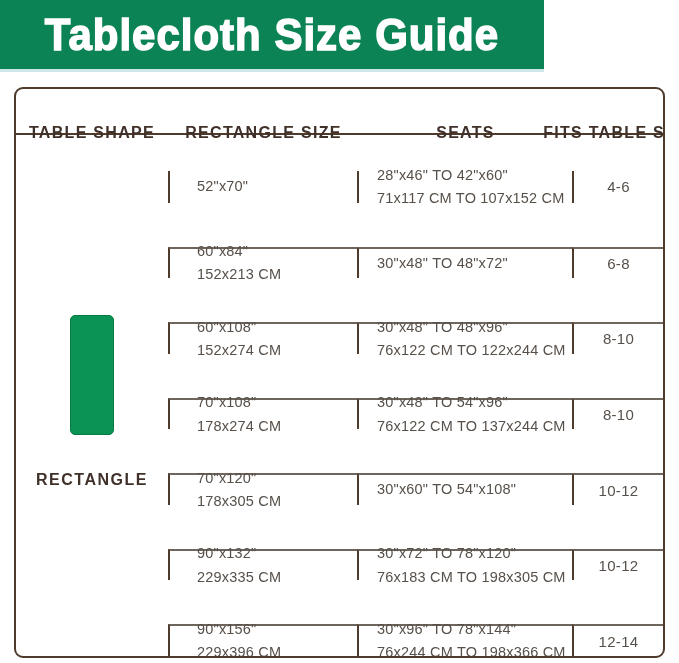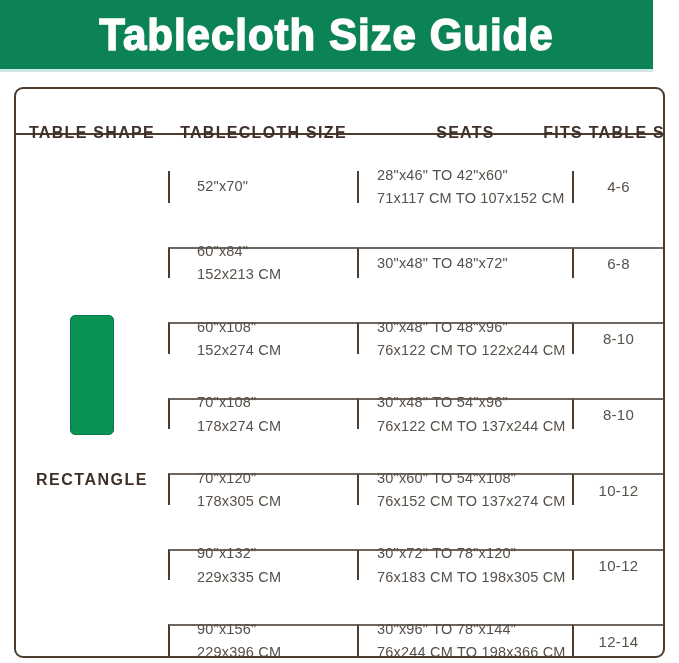--- a/index.html
+++ b/index.html
@@ -17,21 +17,21 @@
   body {
     width: 679px;
     height: 663px;
     position: relative;
     font-family: "Liberation Sans", sans-serif;
     overflow: hidden;
   }
   .banner {
     position: absolute;
     top: 0; left: 0;
-    width: 653px;
+    width: 544px;
     height: 72px;
     background: var(--brand_green);
     border-bottom: 3px solid var(--banner_underline);
     display: flex;
     align-items: center;
     justify-content: center;
   }
   .banner h1 {
     color: #ffffff;
     font-size: 42px;
@@ -118,21 +118,21 @@
 </head>
 <body>
 
 <header class="banner">
   <h1>Tablecloth Size Guide</h1>
 </header>
 
 <div class="size-table">
 
   <div class="cell hcell">TABLE SHAPE</div>
-  <div class="cell hcell vline">TABLECLOTH SIZE</div>
+  <div class="cell hcell vline">RECTANGLE SIZE</div>
   <div class="cell hcell vline">SEATS</div>
   <div class="cell hcell vline">FITS TABLE SIZE</div>
 
   <div class="cell shape-cell">
     <div class="rect-shape"></div>
     <div class="shape-label">RECTANGLE</div>
   </div>
 
   <div class="cell dcell size-cell vline">
     <span>52"x70"</span>
@@ -171,21 +171,20 @@
     <span>76x122 CM TO 137x244 CM</span>
   </div>
   <div class="cell seats-cell vline rowsep">8-10</div>
 
   <div class="cell dcell size-cell vline rowsep">
     <span>70"x120"</span>
     <span>178x305 CM</span>
   </div>
   <div class="cell dcell fits-cell vline rowsep">
     <span>30"x60" TO 54"x108"</span>
-    <span>76x152 CM TO 137x274 CM</span>
   </div>
   <div class="cell seats-cell vline rowsep">10-12</div>
 
   <div class="cell dcell size-cell vline rowsep">
     <span>90"x132"</span>
     <span>229x335 CM</span>
   </div>
   <div class="cell dcell fits-cell vline rowsep">
     <span>30"x72" TO 78"x120"</span>
     <span>76x183 CM TO 198x305 CM</span>

